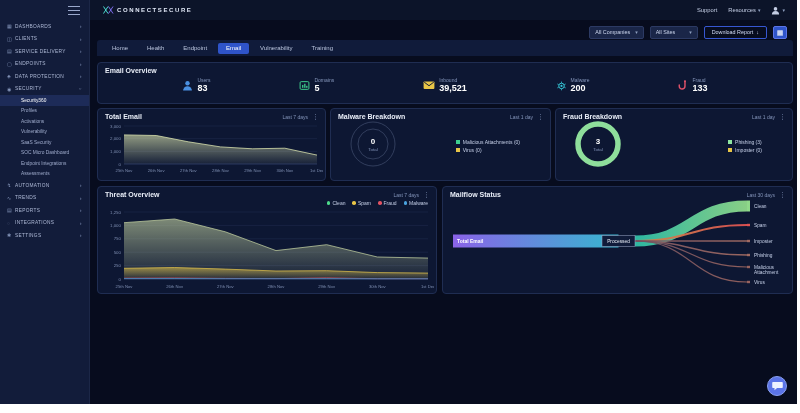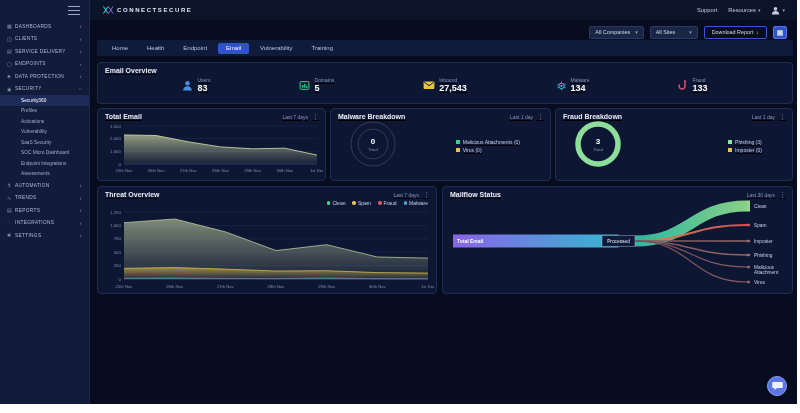--- a/index.html
+++ b/index.html
@@ -30,21 +30,21 @@
   .select { height:13px; min-width:48px; background:#1a2648; border:1px solid #2c3a63; border-radius:2px; color:#cdd7ee; font-size:5.4px; display:flex; align-items:center; justify-content:space-between; padding:0 5px; gap:5px; cursor:pointer; }
   .btn-download { height:13px; border:1px solid #3757d1; border-radius:2px; background:transparent; color:#d3ddf5; font-size:5.4px; display:flex; align-items:center; gap:3px; padding:0 7px; cursor:pointer; }
   .btn-square { width:14px; height:13px; background:#2f54c9; border:1px solid #5b74e8; border-radius:2px; color:#fff; font-size:7px; line-height:1; display:flex; align-items:center; justify-content:center; cursor:pointer; }
 
   
   .content { position:absolute; left:97px; top:40px; width:696px; height:360px; }
   .tabbar { height:16px; background:#101b3a; border-radius:3px 3px 0 0; display:flex; align-items:center; gap:3px; padding:0 7px; font-size:6px; color:#b9c4dd; }
   .tab { padding:2.5px 8px; border-radius:2px; cursor:pointer; }
   .tab.active { background:#2f54c9; color:#fff; }
 
-  .card { position:absolute; background:#0d1733; border:1px solid #1f2d52; border-radius:4px;text-decoration:underline; }
+  .card { position:absolute; background:#0d1733; border:1px solid #1f2d52; border-radius:4px; }
   #card-overview   { left:0;     top:22px;  width:696px; height:42px; }
   #card-total-email{ left:0;     top:68px;  width:229px; height:73px; }
   #card-malware    { left:233px; top:68px;  width:221px; height:73px; }
   #card-fraud      { left:458px; top:68px;  width:238px; height:73px; }
   #card-threat     { left:0;     top:146px; width:340px; height:108px; }
   #card-mailflow   { left:345px; top:146px; width:351px; height:108px; }
 
   .card-head { display:flex; align-items:center; padding:4px 6px 0 7px; }
   .card-title { font-size:7px; font-weight:bold; color:#e8edf7; }
   .card-period { margin-left:auto; font-size:5px; color:#8596bb; }
@@ -228,32 +228,32 @@
           <span class="val">5</span>
             </span>
         </div>
         <div class="stat">
           <svg width="12" height="10" viewBox="0 0 10 8">
             <rect x="0.5" y="1" width="9" height="6.4" rx="0.8" fill="#e8c547"></rect>
             <path d="M1,1.6 L5,4.6 L9,1.6" stroke="#0d1733" stroke-width="0.8" fill="none"></path>
           </svg>
           <span class="txt">
               <span class="lbl">Inbound</span>
-          <span class="val">27,543</span>
+          <span class="val">39,521</span>
             </span>
         </div>
         <div class="stat">
           <svg width="11" height="11" viewBox="0 0 10 10">
             <circle cx="5" cy="5.4" r="2.5" fill="none" stroke="#35c5d6" stroke-width="0.9"></circle>
             <circle cx="5" cy="5.4" r="1" fill="#35c5d6"></circle>
             <path d="M5,2.9 V1.4 M2.6,4.4 L1.2,3.6 M2.6,6.4 L1.2,7.2 M7.4,4.4 L8.8,3.6 M7.4,6.4 L8.8,7.2 M5,7.9 V9.4" stroke="#35c5d6" stroke-width="0.7"></path>
           </svg>
           <span class="txt">
               <span class="lbl">Malware</span>
-          <span class="val">134</span>
+          <span class="val">200</span>
             </span>
         </div>
         <div class="stat">
           <svg width="10" height="11" viewBox="0 0 8 10">
             <path d="M5.8,1.2 V5.6 a2.6,2.6 0 1 1 -5.2,0 V4.6" stroke="#e0526a" stroke-width="1.3" fill="none" stroke-linecap="round"></path>
             <circle cx="5.8" cy="1.2" r="0.9" fill="#e0526a"></circle>
           </svg>
           <span class="txt">
               <span class="lbl">Fraud</span>
           <span class="val">133</span>

